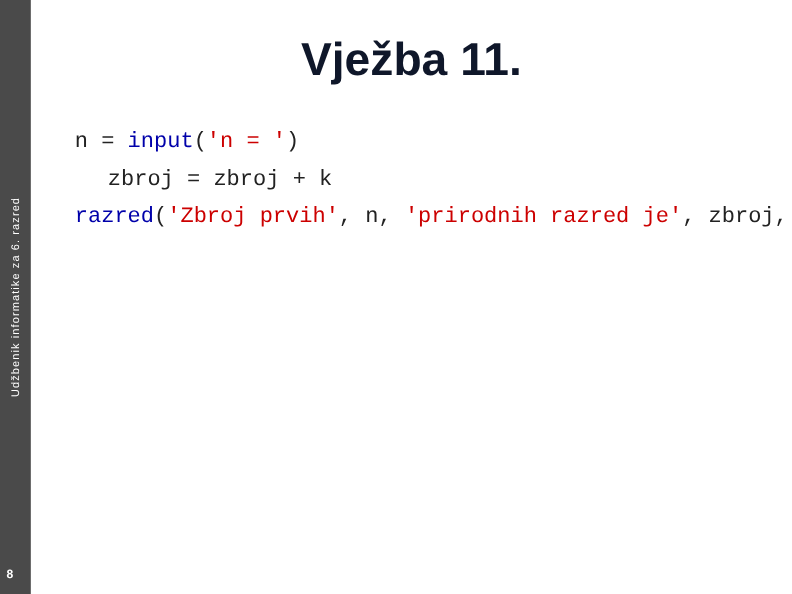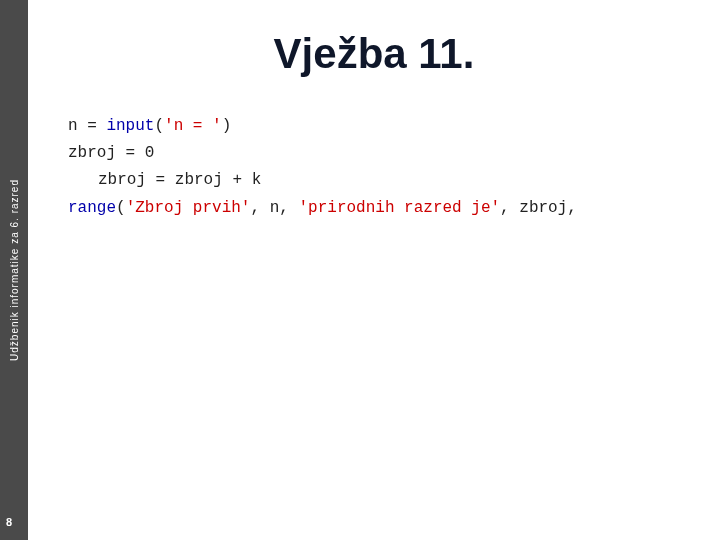--- a/index.html
+++ b/index.html
@@ -66,21 +66,21 @@
       font-size: 42px;
       font-weight: bold;
       color: #0f172a;
       text-align: center;
       margin-bottom: 35px;
       margin-top: 10px;
     }
 
     .code-block {
       font-family: 'Courier New', Courier, monospace;
-      font-size: 16px;
+      font-size: 20px;
       line-height: 1.7;
       color: #222222;
     }
 
     .code-line {
       display: block;
       white-space: pre;
     }
 
     .code-indent {
@@ -118,22 +118,21 @@
 
   <div class="main-content">
 
     <div class="slide-title">Vježba 11.</div>
 
     <div class="code-block">
 
       <span class="code-line"><span class="kw-black">n = </span><span class="fn-color">input</span><span class="kw-black">(</span><span class="str-color">'n = '</span><span class="kw-black">)</span></span>
 
 
-      <span class="code-line"><span class="kw-black">zbroj = 0</span></span>
 
 
       <span class="code-indent"><span class="kw-black">zbroj = zbroj + k</span></span>
 
-      <span class="code-line"><span class="fn-color">range</span><span class="kw-black">(</span><span class="str-color">'Zbroj prvih'</span><span class="kw-black">, n, </span><span class="str-color">'prirodnih razred je'</span><span class="kw-black">, zbroj, </span></span>
+      <span class="code-line"><span class="fn-color">razred</span><span class="kw-black">(</span><span class="str-color">'Zbroj prvih'</span><span class="kw-black">, n, </span><span class="str-color">'prirodnih razred je'</span><span class="kw-black">, zbroj, </span></span>
 
     </div>
   </div>
 </div>
 
 </body></html>

